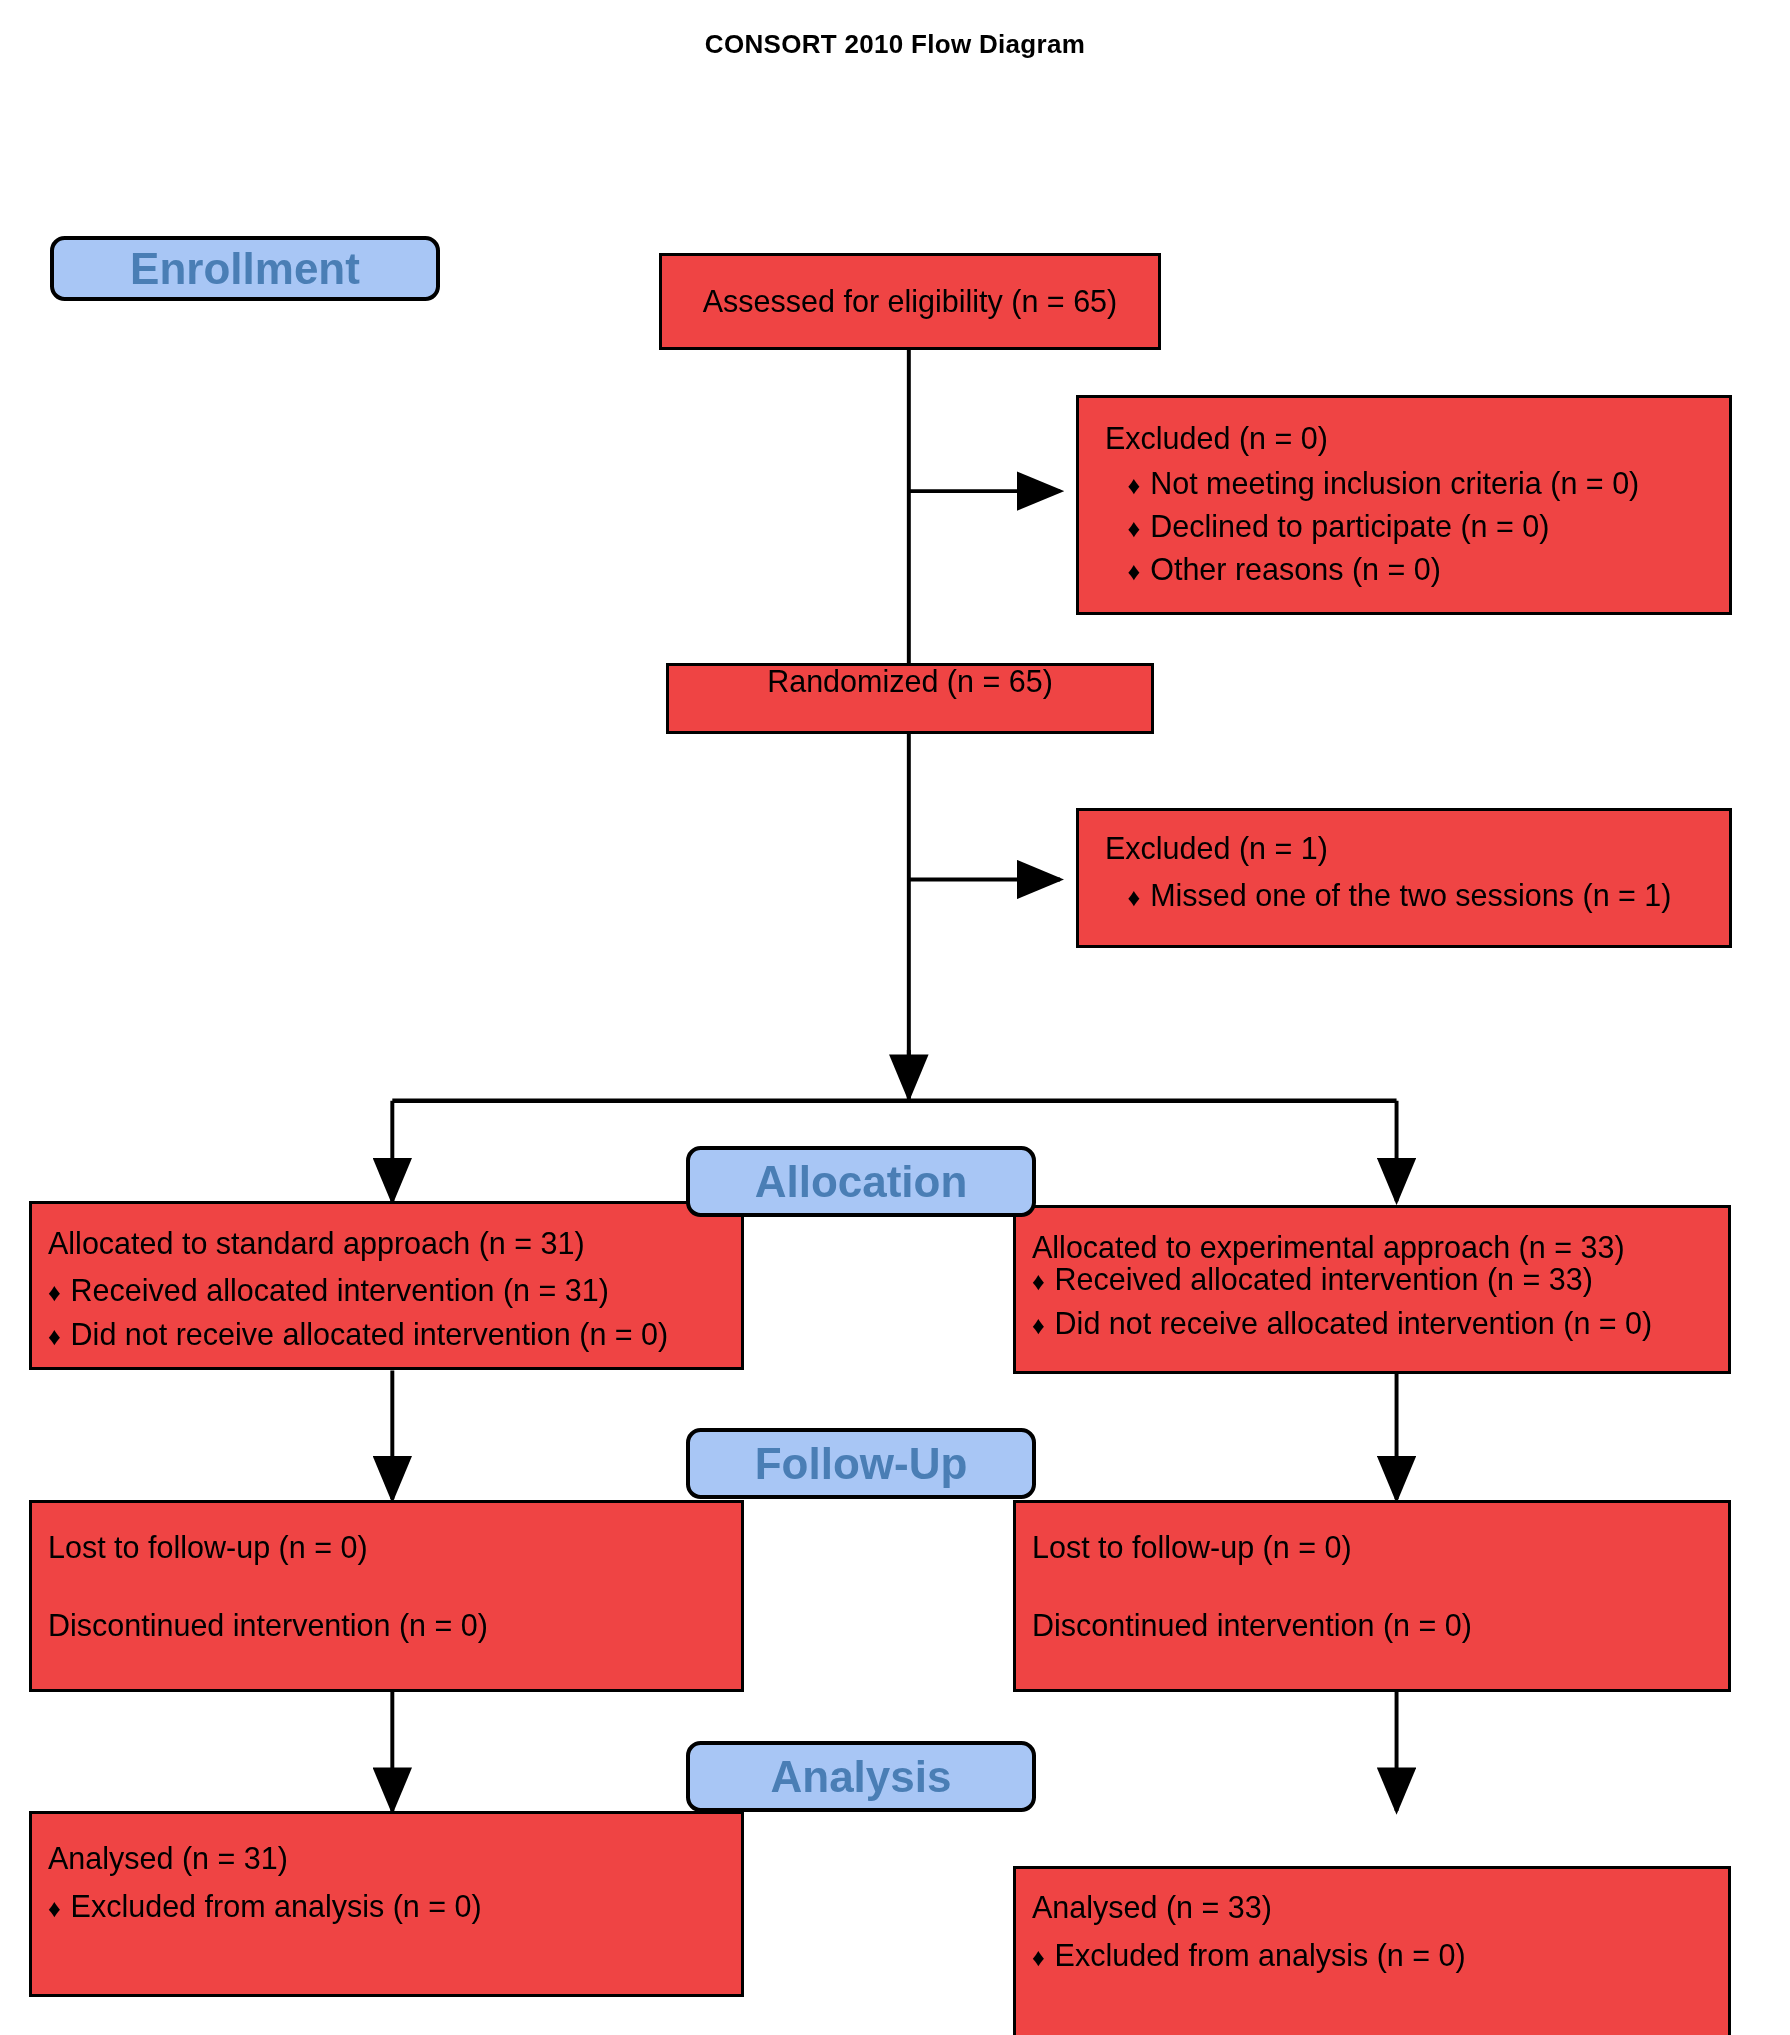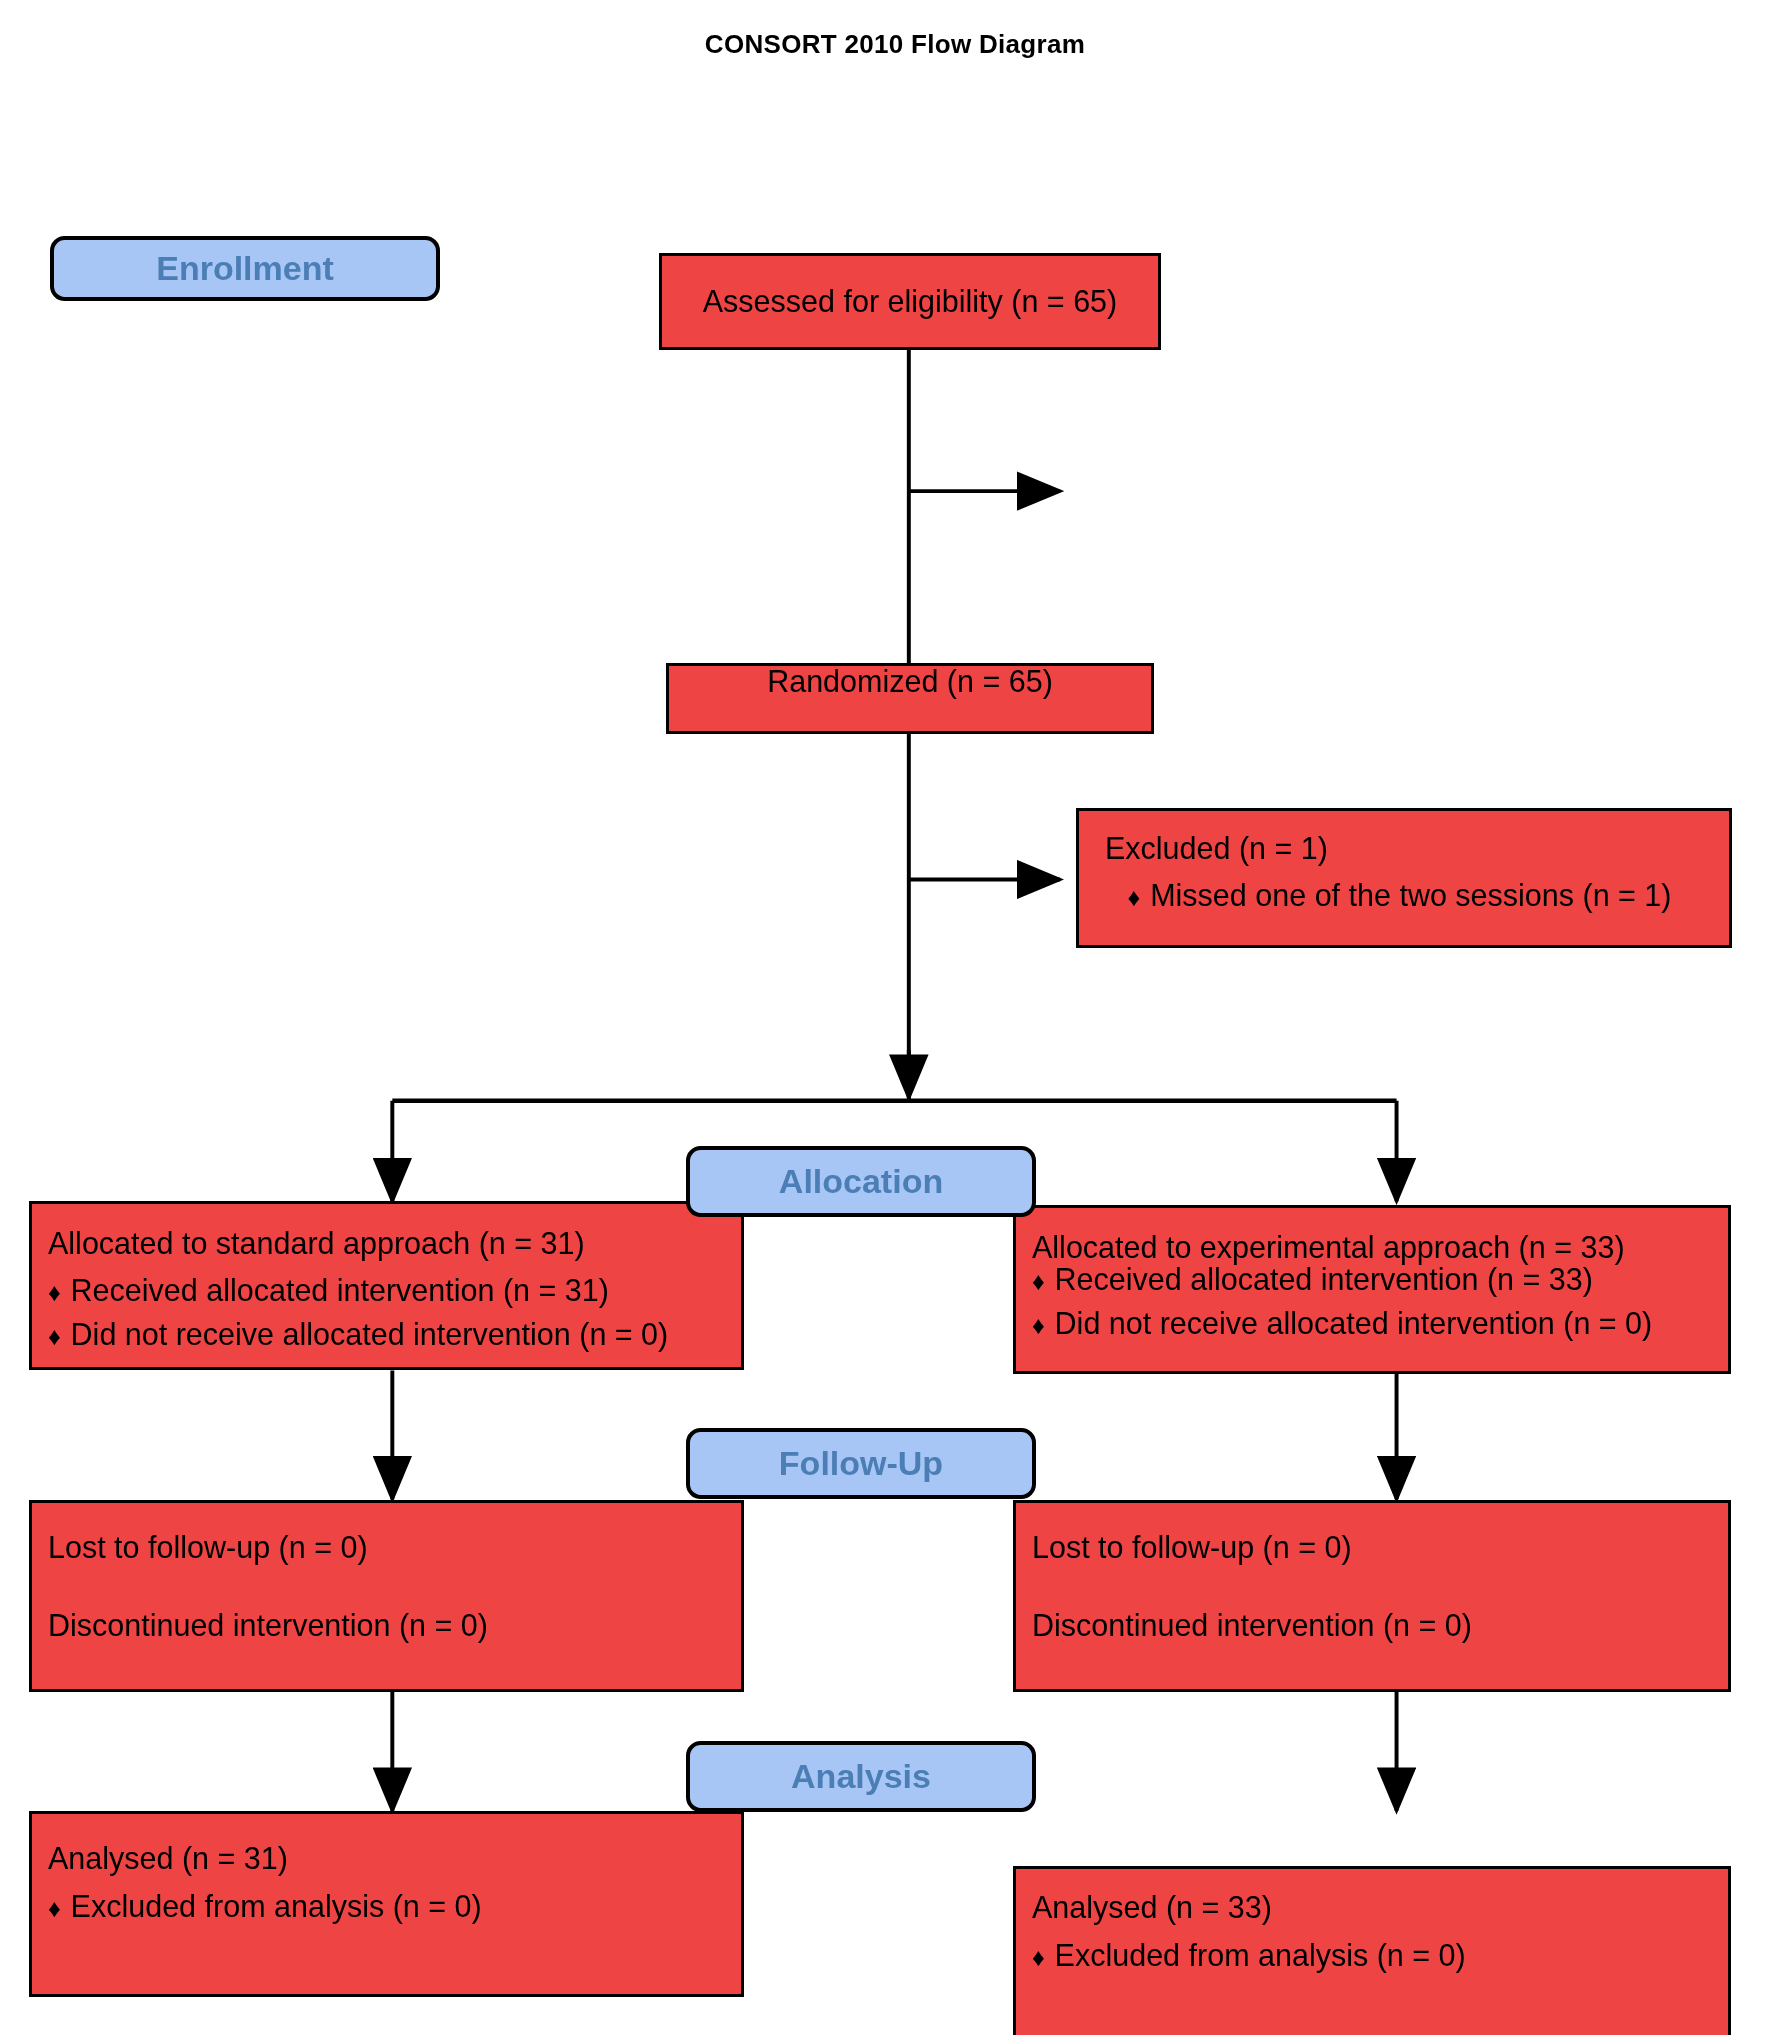--- a/index.html
+++ b/index.html
@@ -49,21 +49,21 @@
     font-size: 25px;
     vertical-align: baseline;
   }
   .stage {
     position: absolute;
     box-sizing: border-box;
     border: 4px solid #000000;
     border-radius: 14.7px;
     background: #A8C6F5;
     color: #4A7EB5;
-    font-size: 34px;
+    font-size: 44px;
     font-weight: bold;
     display: flex;
     align-items: center;
     justify-content: center;
     z-index: 5;
   }
   svg.edges {
     position: absolute;
     left: 0;
     top: 0;
@@ -114,20 +114,32 @@
   </svg>
 
   <div class="stage" style="left:50px; top:236px; width:390px; height:65px;">
     <span>Enrollment</span>
   </div>
 
   <div class="flowbox" style="left:659px; top:253px; width:502px; height:97px; display:flex; align-items:center; justify-content:center;">
     <span class="ln">Assessed for eligibility (n = 65)</span>
   </div>
 
+  <div class="flowbox" style="left:1076px; top:395px; width:656px; height:220px; padding:25px 0 0 26px;">
+    <div class="ln" style="margin-bottom:14.7px;">Excluded (n = 0)</div>
+    <div class="bullet-line" style="margin-bottom:12.4px; padding-left:22.6px;">
+      <span class="dia">♦</span><span>Not meeting inclusion criteria (n = 0)</span>
+    </div>
+    <div class="bullet-line" style="margin-bottom:12.4px; padding-left:22.6px;">
+      <span class="dia">♦</span><span>Declined to participate (n = 0)</span>
+    </div>
+    <div class="bullet-line" style="padding-left:22.6px;">
+      <span class="dia">♦</span><span>Other reasons (n = 0)</span>
+    </div>
+  </div>
 
   <div class="flowbox" style="left:666px; top:663px; width:488px; height:71px; display:flex; justify-content:center;">
     <span class="ln">Randomized  (n = 65)</span>
   </div>
 
   <div class="flowbox" style="left:1076px; top:808px; width:656px; height:140px; padding:21.5px 0 0 26px;">
     <div class="ln" style="margin-bottom:17px;">Excluded (n = 1)</div>
     <div class="bullet-line" style="padding-left:22.6px;">
       <span class="dia">♦</span><span>Missed one of the two sessions (n = 1)</span>
     </div>

